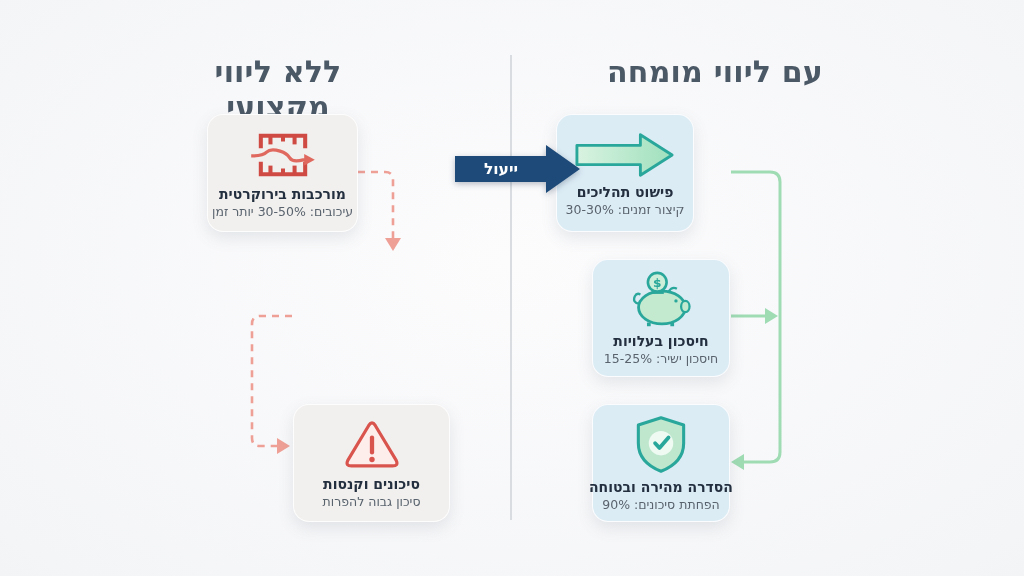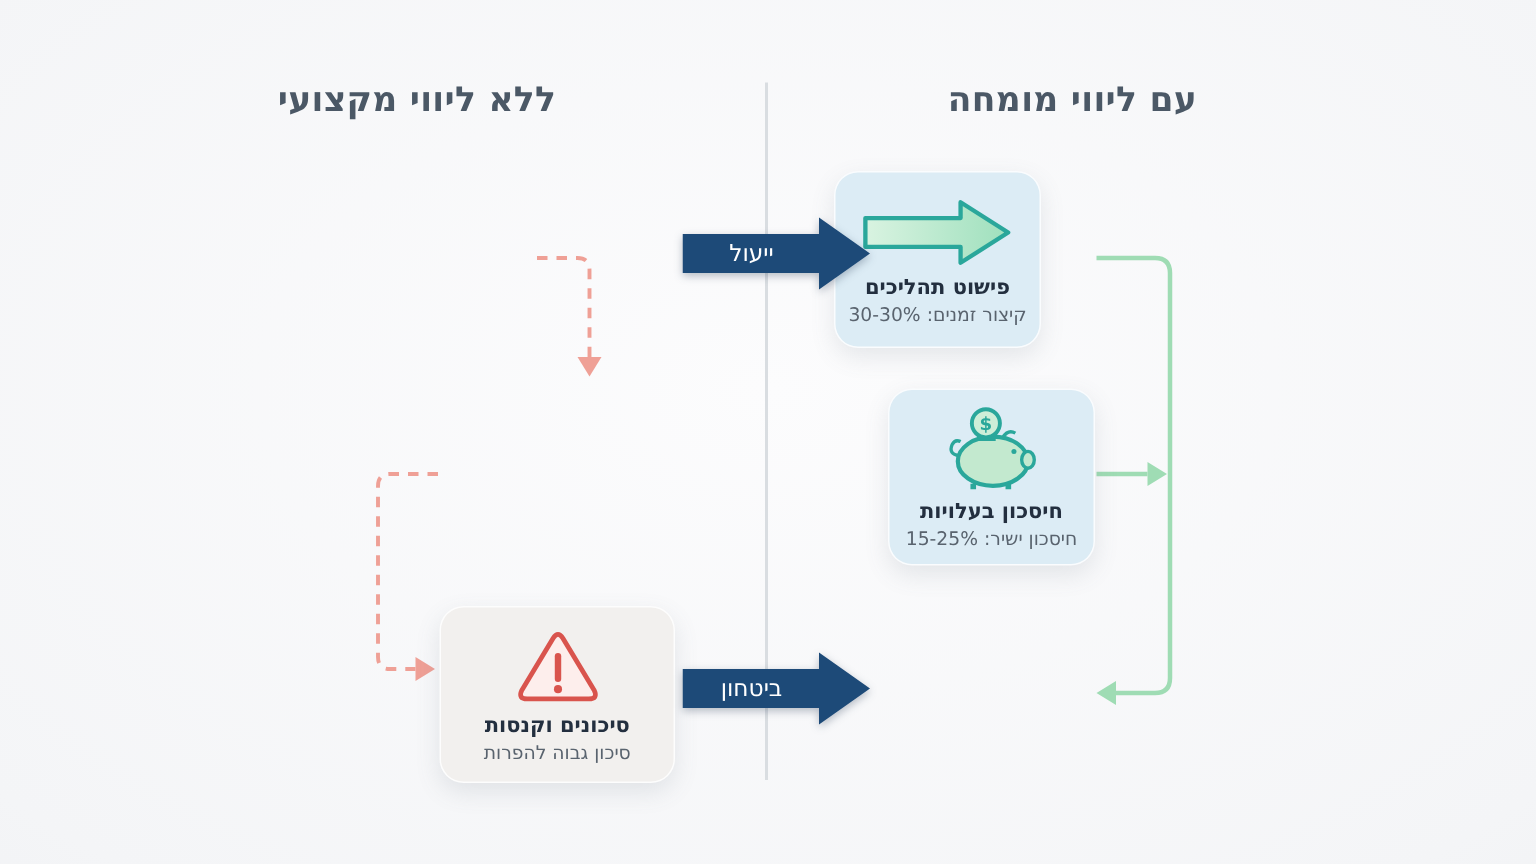--- a/index.html
+++ b/index.html
@@ -2,21 +2,21 @@
 <html lang="he"><head>
 <meta charset="utf-8">
 <style>
   html,body{margin:0;padding:0;}
   body{font-family:"DejaVu Sans","Liberation Sans",sans-serif;}
   .canvas{
     position:relative;width:1024px;height:576px;overflow:hidden;
     background:radial-gradient(120% 130% at 50% 45%, #fcfcfd 0%, #f4f5f7 55%, #e8eaed 100%);
   }
   .divider{position:absolute;left:510px;top:55px;width:2px;height:465px;background:#d9dde1;}
-  .header{position:absolute;top:54px;width:240px;text-align:center;font-size:23px;font-weight:bold;color:#4b5866;letter-spacing:.2px;}
+  .header{position:absolute;top:54px;width:240px;text-align:center;font-size:30px;font-weight:bold;color:#4b5866;letter-spacing:.2px;}
   .header-left{left:158px;}
   .header-right{left:595px;}
   .connectors{position:absolute;left:0;top:0;z-index:1;}
   .card{
     position:absolute;z-index:2;border-radius:16px;
     display:flex;flex-direction:column;align-items:center;justify-content:center;
     box-shadow:0 6px 16px rgba(95,105,120,.14);
     border:1px solid rgba(255,255,255,.85);
     padding:4px 2px;box-sizing:border-box;text-align:center;direction:rtl;
   }
@@ -29,21 +29,21 @@
   .card-r2{left:592px;top:259px;width:138px;height:118px;}
   .card-r3{left:592px;top:404px;width:138px;height:118px;}
   .icon{display:flex;align-items:center;justify-content:center;line-height:0;}
   .card-title{font-size:14px;font-weight:bold;color:#232f3f;margin-top:4px;white-space:nowrap;}
   .card-sub{font-size:12.5px;color:#59636e;margin-top:2px;white-space:nowrap;}
   .flow-arrow{position:absolute;left:455px;width:126px;height:50px;z-index:3;filter:drop-shadow(0 2px 3px rgba(20,40,70,.30));}
   .flow-1{top:144px;} .flow-2{top:289px;} .flow-3{top:434px;}
   .arrow-label{
     position:absolute;left:0;top:0;width:92px;height:50px;
     display:flex;align-items:center;justify-content:center;
-    color:#ffffff;font-size:15.5px;font-weight:normal;direction:rtl;text-align:right;
+    color:#ffffff;font-size:15.5px;font-weight:bold;direction:rtl;text-align:right;
   }
 </style>
 </head>
 <body>
 
 <div class="canvas">
 
   <div class="divider"></div>
 
   <div class="header header-left">ללא ליווי מקצועי</div>
@@ -65,20 +65,40 @@
       <path d="M731 172 H770 Q780 172 780 182 V452 Q780 462 770 462 H744" fill="none" stroke="#9fdcb4" stroke-width="3"></path>
       <polygon points="744,454 744,470 731,462" fill="#9fdcb4"></polygon>
     </g>
 
     <g>
       <path d="M731 316 H765" fill="none" stroke="#9fdcb4" stroke-width="3"></path>
       <polygon points="765,308 765,324 778,316" fill="#9fdcb4"></polygon>
     </g>
   </svg>
 
+  <div class="card left-card card-l1">
+    <span class="icon">
+      <svg width="66" height="54" viewBox="0 0 68 56">
+        <g fill="none" stroke="#cf4a43" stroke-width="4.2">
+          <path d="M11 21 V8 H57 V21"></path>
+          <path d="M11 35 V48 H57 V35"></path>
+          <path d="M21 8 V17"></path>
+            <path d="M34 8 V14"></path>
+            <path d="M46 8 V17"></path>
+          <path d="M21 48 V39"></path>
+            <path d="M34 48 V42"></path>
+            <path d="M46 48 V39"></path>
+        </g>
+        <path d="M1 29 Q13 29 17 25 T31 24 Q38 26 41 31 T55 33 H58" fill="none" stroke="#e0695f" stroke-width="3.4"></path>
+        <polygon points="56,27 67,33 56,39" fill="#e0695f"></polygon>
+      </svg>
+    </span>
+    <div class="card-title">מורכבות בירוקרטית</div>
+    <div class="card-sub">עיכובים: 30-50% יותר זמן</div>
+  </div>
 
 
   <div class="card left-card card-l3">
     <span class="icon">
       <svg width="60" height="54" viewBox="0 0 64 58">
         <path d="M28.5 8 L6 45.5 Q3.2 51.5 10 51.5 H54 Q60.8 51.5 58 45.5 L35.5 8 Q32 2.5 28.5 8 Z" fill="#fdeeec" stroke="#d9544d" stroke-width="3.4" stroke-linejoin="round"></path>
         <line x1="32" y1="21" x2="32" y2="37" stroke="#d9544d" stroke-width="4.6" stroke-linecap="round"></line>
         <circle cx="32" cy="44.5" r="2.9" fill="#d9544d"></circle>
       </svg>
     </span>
@@ -113,29 +133,34 @@
         <circle cx="53" cy="32" r="1.8" fill="#2aa79b"></circle>
         <path d="M24 55 v4 M49 55 v4" stroke="#2aa79b" stroke-width="4"></path>
         <path d="M14 35 q-8 -1 -5 -8 q2 -4 6 -2" fill="none" stroke="#2aa79b" stroke-width="2.4"></path>
         <path d="M45 22 q4 -6 9 -3" fill="none" stroke="#2aa79b" stroke-width="2.4"></path>
       </svg>
     </span>
     <div class="card-title">חיסכון בעלויות</div>
     <div class="card-sub">חיסכון ישיר: 15-25%</div>
   </div>
 
+  <div class="card right-card card-r3">
+    <span class="icon">
+      <svg width="58" height="60" viewBox="0 0 64 66">
+        <path d="M32 3 L57 11 V31 Q57 52 32 62 Q7 52 7 31 V11 Z" fill="#bfe7cd" stroke="#2aa79b" stroke-width="3.4" stroke-linejoin="round"></path>
+        <circle cx="32" cy="31" r="13.5" fill="#eefaf2"></circle>
+        <path d="M25.5 31 l4.8 5.2 l10 -11.5" fill="none" stroke="#2aa79b" stroke-width="4.2" stroke-linecap="round" stroke-linejoin="round"></path>
+      </svg>
+    </span>
+    <div class="card-title">הסדרה מהירה ובטוחה</div>
+    <div class="card-sub">הפחתת סיכונים: 90%</div>
+  </div>
 
   <div class="flow-arrow flow-1">
     <svg width="126" height="50" viewBox="0 0 126 50">
       <polygon points="0,12 91,12 91,1 125,25 91,49 91,38 0,38" fill="#1d4a78"></polygon>
     </svg>
     <span class="arrow-label">ייעול</span>
   </div>
 
 
-  <div class="flow-arrow flow-3">
-    <svg width="126" height="50" viewBox="0 0 126 50">
-      <polygon points="0,12 91,12 91,1 125,25 91,49 91,38 0,38" fill="#1d4a78"></polygon>
-    </svg>
-    <span class="arrow-label">ביטחון</span>
-  </div>
 
 </div>
 
 </body></html>

